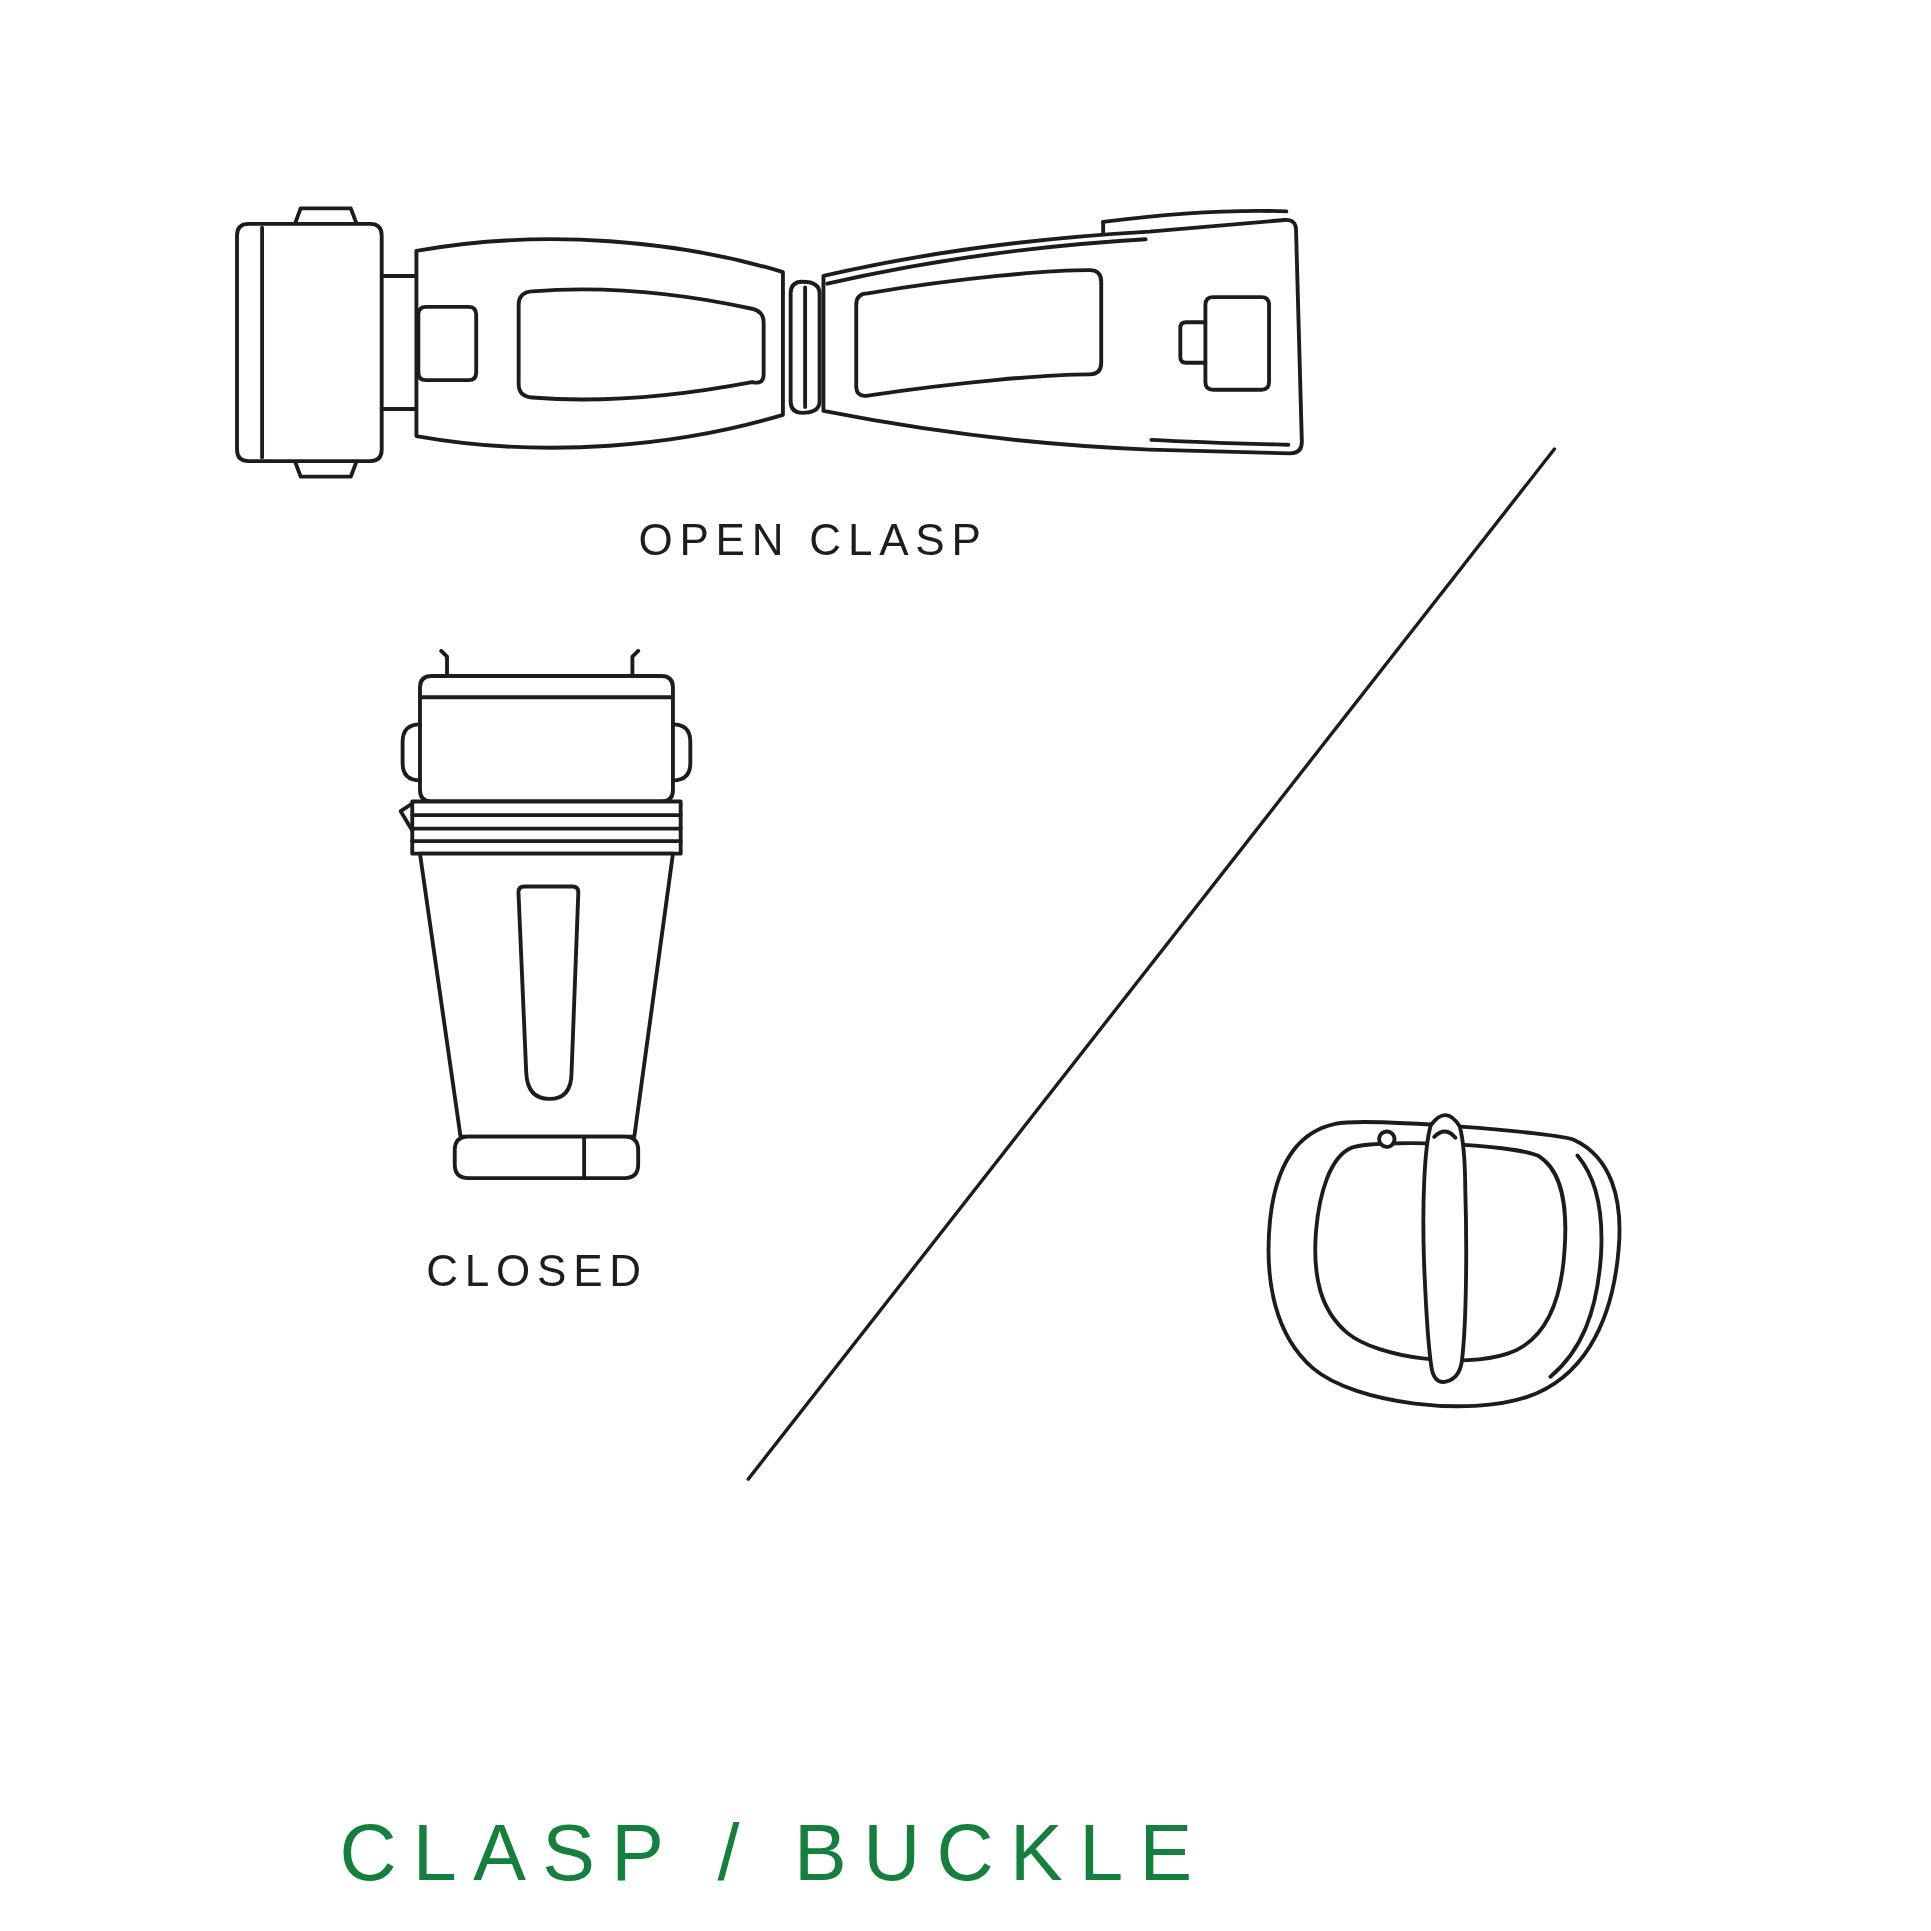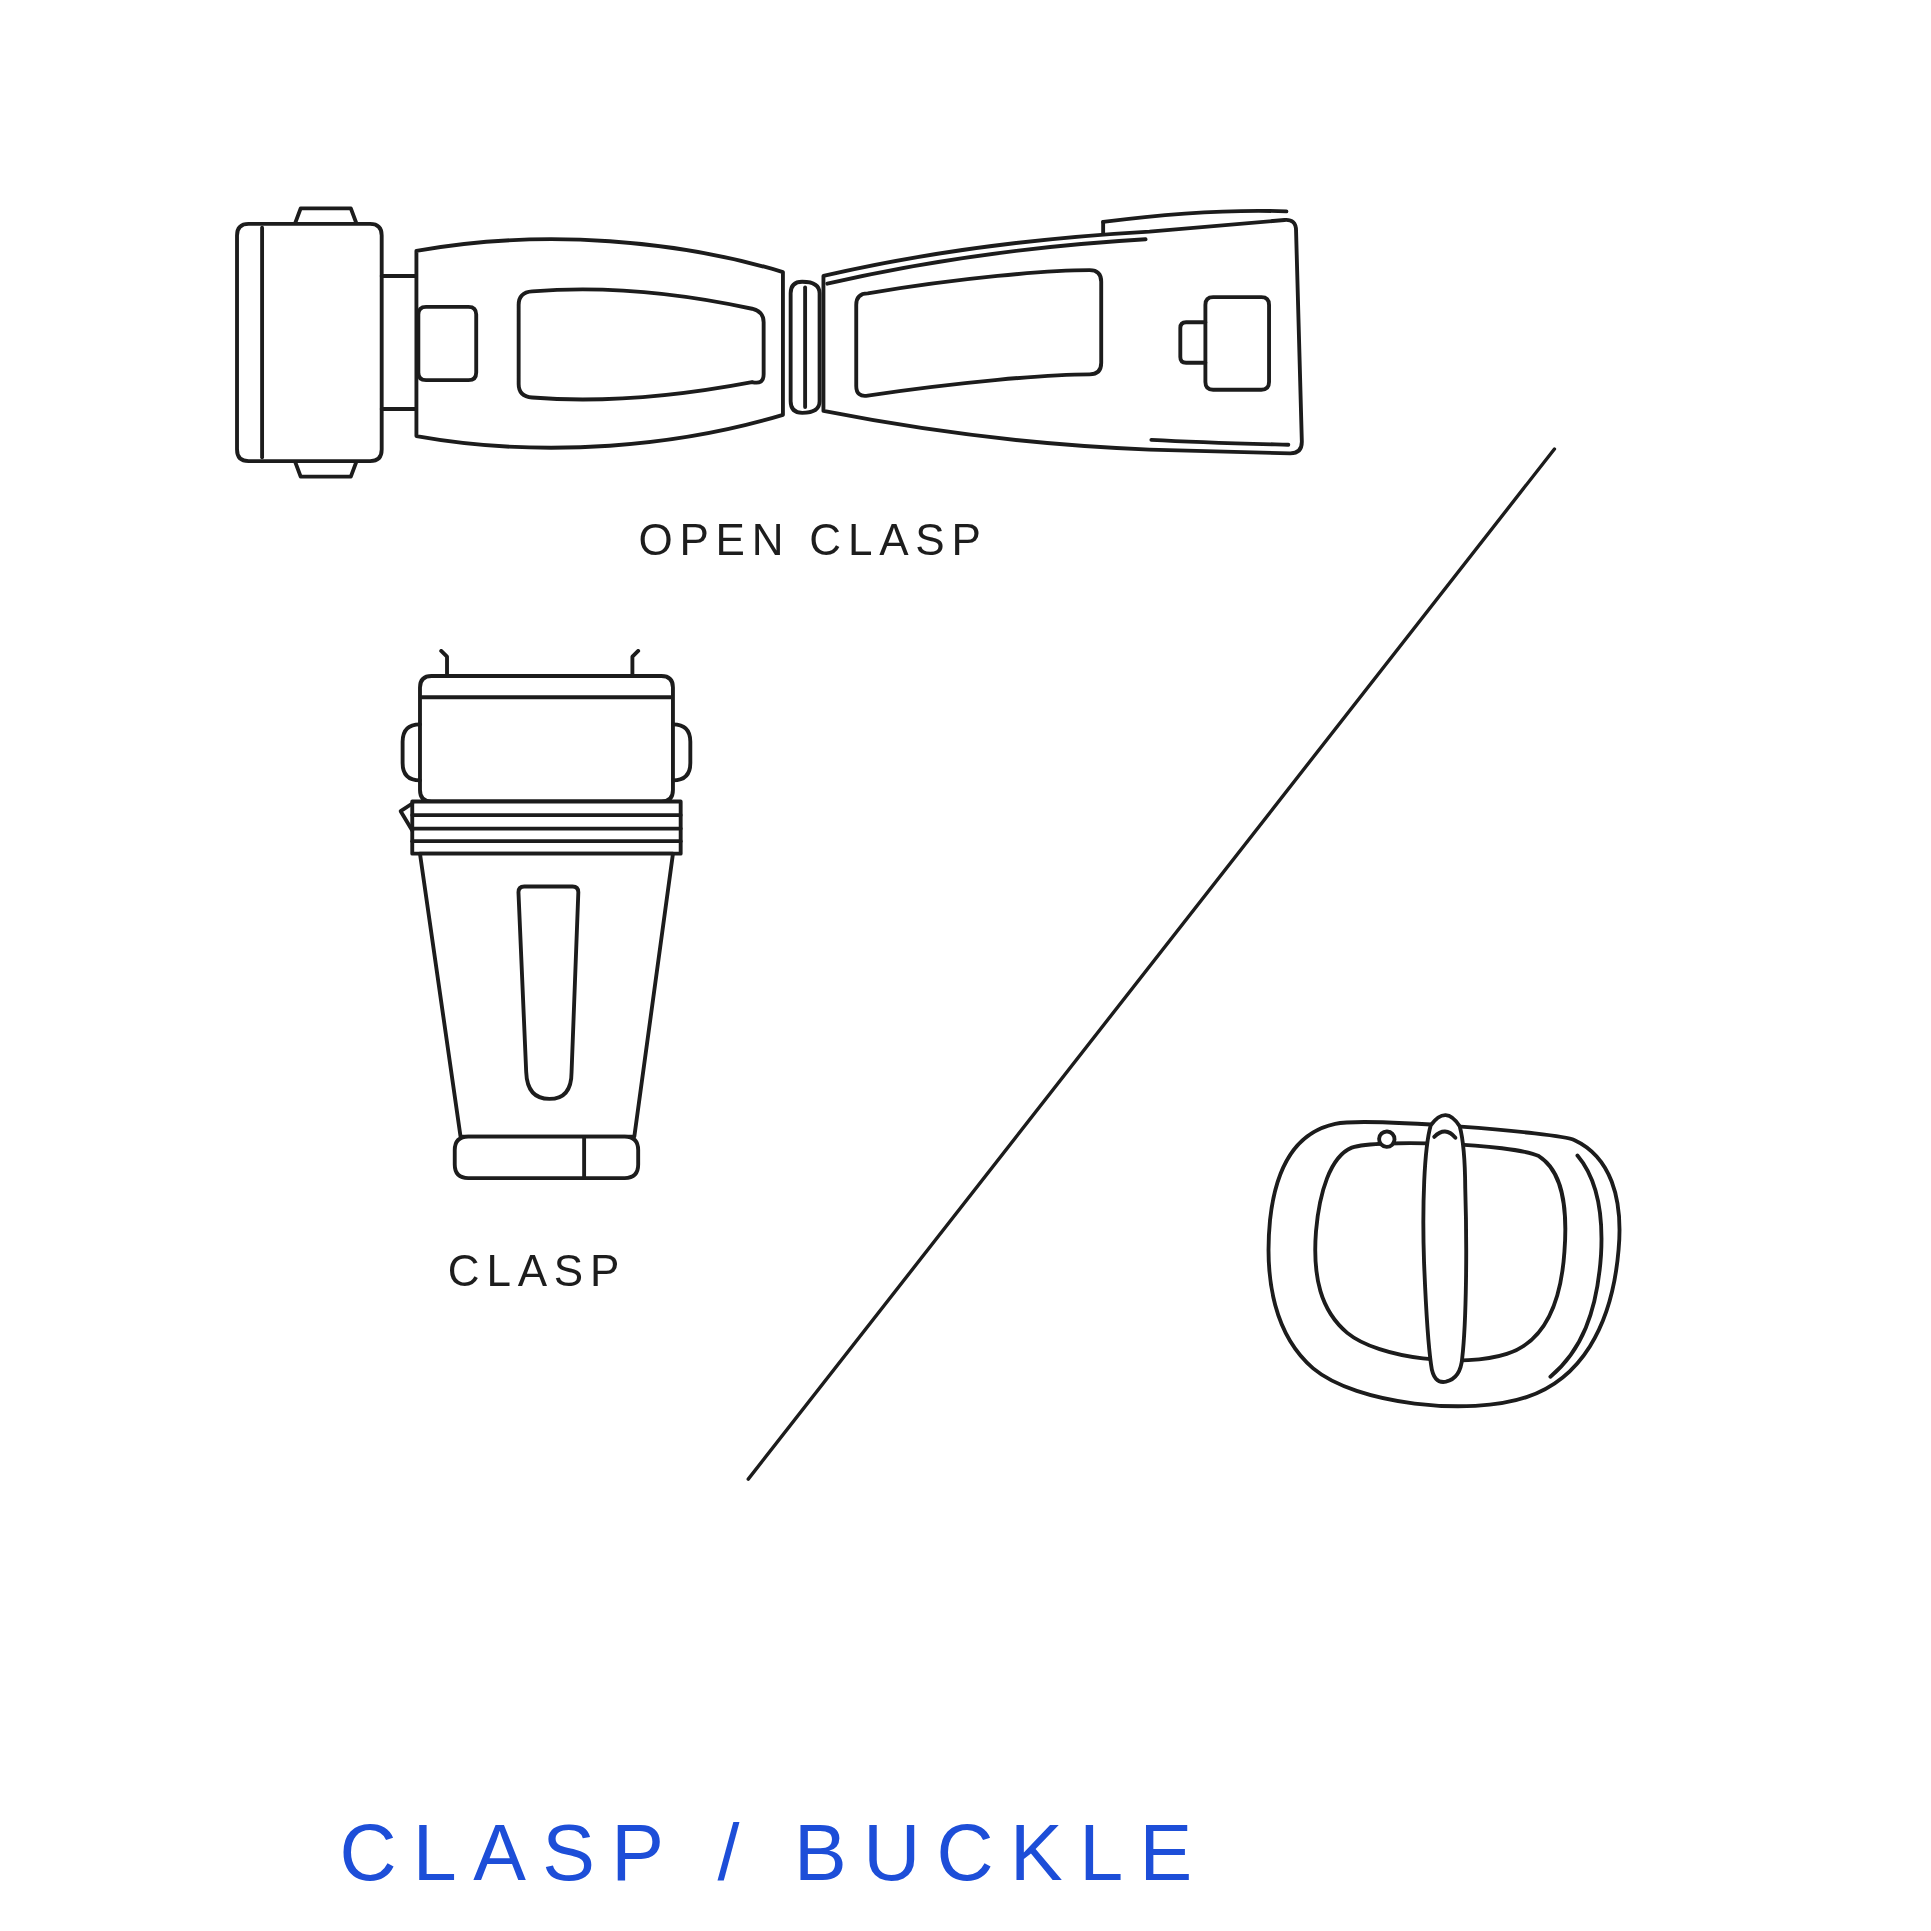--- a/index.html
+++ b/index.html
@@ -25,21 +25,21 @@
   }
   .page-title {
     position: absolute;
     left: 0;
     top: 1807px;
     width: 1548px;
     text-align: center;
     font-size: 79px;
     font-weight: 400;
     letter-spacing: 16.4px;
-    color: #1d4ed8;
+    color: #15803d;
     white-space: nowrap;
   }
   .overlay { position: absolute; inset: 0; }
   .stroke {
     fill: none;
     stroke: #1c1c1c;
     stroke-width: 4;
     stroke-linecap: round;
     stroke-linejoin: round;
   }
@@ -119,21 +119,21 @@
       <g>
         <path class="stroke-fill" d="M30 212 L292 212 L252 505 L72 505 Z"></path>
         <path class="stroke" d="M138 246 Q132 246 132 252 L140 438 Q141 466 164 466 Q187 466 187 438 L194 252 Q194 246 188 246 Z"></path>
       </g>
       <g>
         <path class="stroke-fill" d="M80 505 H242 Q256 505 256 519 V534 Q256 548 242 548 H80 Q66 548 66 534 V519 Q66 505 80 505 Z"></path>
         <path class="stroke" d="M200 507 V546"></path>
       </g>
     </svg>
   </div>
-  <div class="caption" style="left:151px; top:1246px; width:772px;">CLASP</div>
+  <div class="caption" style="left:151px; top:1246px; width:772px;">CLOSED</div>
 
   <div class="fig" style="left:1236px; top:1089px;">
     <svg width="415" height="338" viewBox="0 0 430 350" style="transform:rotate(2deg);">
       <g>
         <path class="stroke-fill" d="M98 40 C58 50 38 86 34 142 C30 206 44 262 84 294 C130 330 248 338 306 316 C360 296 392 242 396 160 C399 106 384 64 346 48 C330 41 130 32 98 40 Z"></path>
         <path class="stroke-fill" d="M116 64 C94 74 84 112 82 152 C80 200 90 234 118 256 C152 282 240 288 284 272 C318 260 338 226 340 164 C342 114 334 80 310 66 C282 54 142 54 116 64 Z"></path>
         <path class="stroke" d="M350 64 C370 86 379 122 378 166 C376 226 361 266 330 294"></path>
       </g>
       <g>
         <circle class="stroke-fill" cx="152" cy="54" r="8"></circle>

